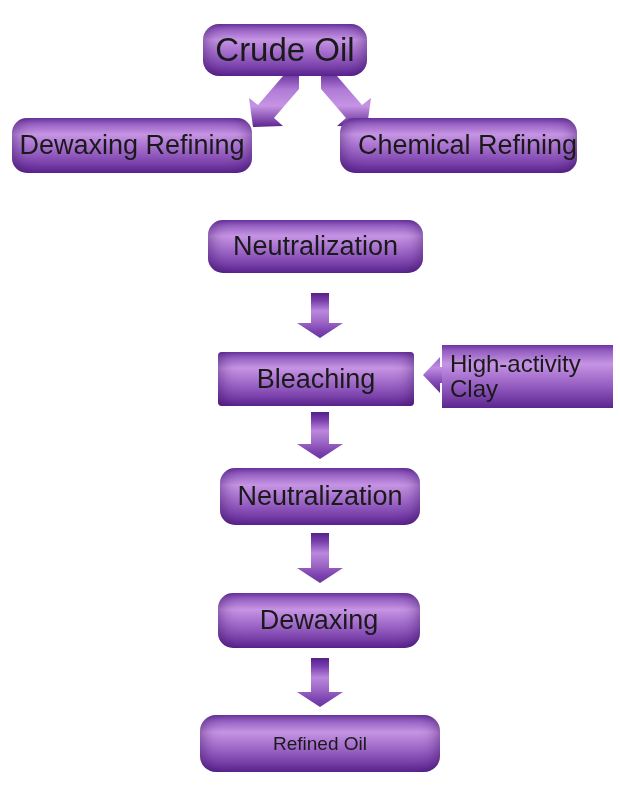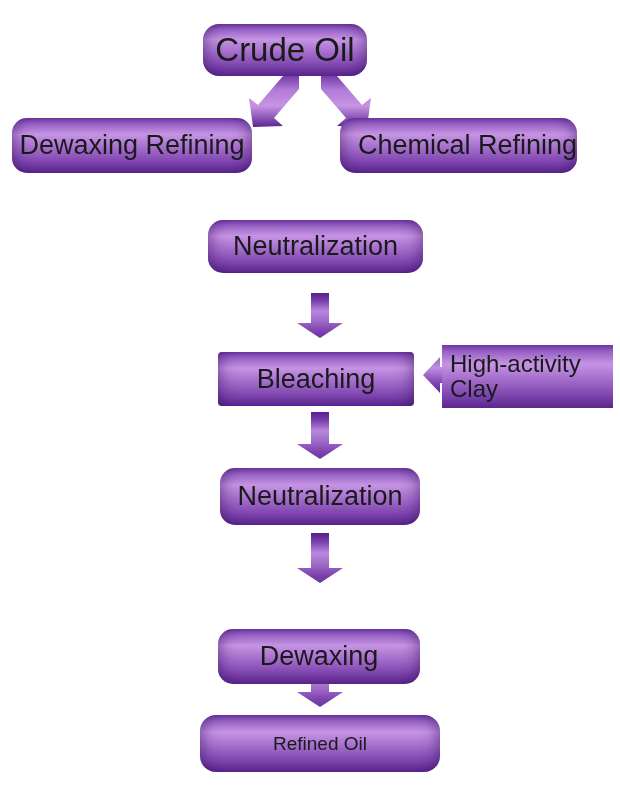--- a/index.html
+++ b/index.html
@@ -118,21 +118,21 @@
 
   <div class="node square" style="left:442px; top:345px; width:171px; height:63px; font-size:24px;">
     <span class="line">High-activity</span>
     <span class="line">Clay</span>
   </div>
 
   <div class="node" style="left:220px; top:468px; width:200px; height:57px; font-size:27px;">
     <span>Neutralization</span>
   </div>
 
-  <div class="node" style="left:218px; top:593px; width:202px; height:55px; font-size:27px;margin-top:36px;">
+  <div class="node" style="left:218px; top:593px; width:202px; height:55px; font-size:27px;">
     <span>Dewaxing</span>
   </div>
 
   <div class="node" style="left:200px; top:715px; width:240px; height:57px; font-size:19px; border-radius:16px;">
     <span>Refined Oil</span>
   </div>
 
 </div>
 
 </body></html>

